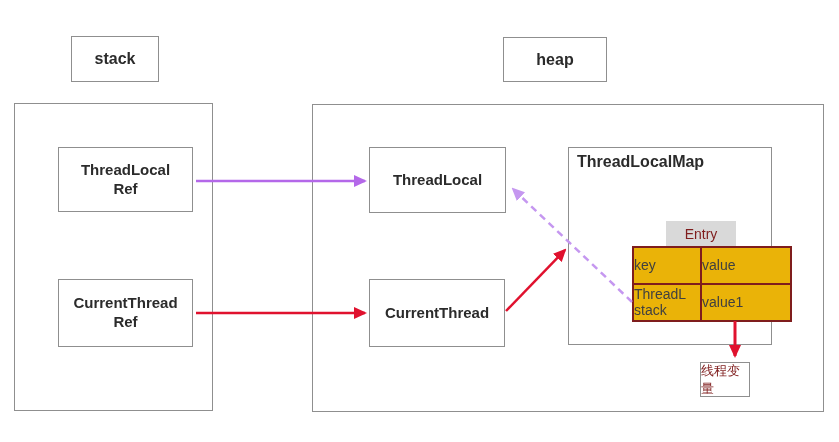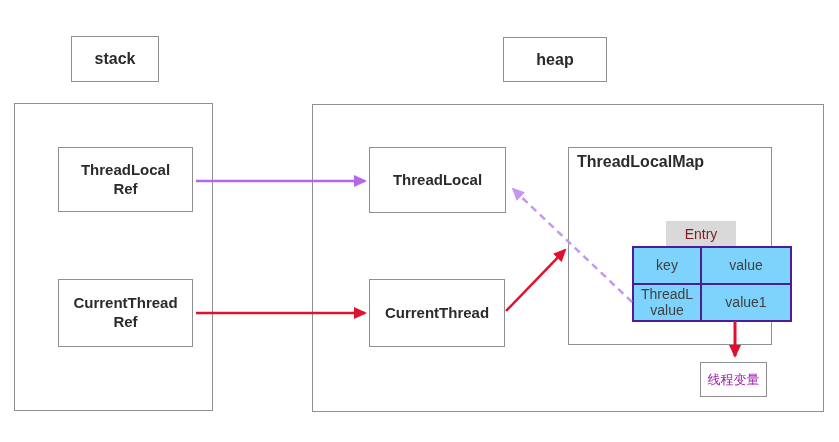--- a/index.html
+++ b/index.html
@@ -61,45 +61,44 @@
     font-size: 14px;
     color: #7f1d1d;
   }
   table.entry-table {
     position: absolute;
     left: 632px;
     top: 246px;
     border-collapse: collapse;
   }
   table.entry-table td {
-    border: 2px solid #4c1d95;
-    background: #7dd3fc;
-    text-align: center;
+    border: 2px solid #7f1d1d;
+    background: #eab308;
     vertical-align: middle;
     font-size: 14px;
     color: #404040;
     height: 37px;
     line-height: 1.1;
     white-space: pre-line;
   }
   td.col-key   { width: 68px; }
   td.col-value { width: 90px; }
   .thread-var {
     position: absolute;
     left: 700px;
     top: 362px;
-    width: 67px;
+    width: 50px;
     height: 35px;
     border: 1px solid #8f8f8f;
     background: #ffffff;
     display: flex;
     align-items: center;
     justify-content: center;
     font-size: 13px;
-    color: #a21caf;
+    color: #7f1d1d;
   }
   svg.arrows {
     position: absolute;
     left: 0;
     top: 0;
     pointer-events: none;
   }
 </style>
 </head>
 <body>
@@ -141,21 +140,21 @@
     <span>Entry</span>
   </div>
   <table class="entry-table">
     <tbody>
         <tr>
       <td class="col-key">key</td>
       <td class="col-value">value</td>
     </tr>
     <tr>
       <td class="col-key">ThreadL
-value</td>
+stack</td>
       <td class="col-value">value1</td>
     </tr>
   </tbody>
     </table>
 
   <div class="thread-var">
     <span>线程变量</span>
   </div>
 
   <svg class="arrows" width="839" height="442" viewBox="0 0 839 442">

